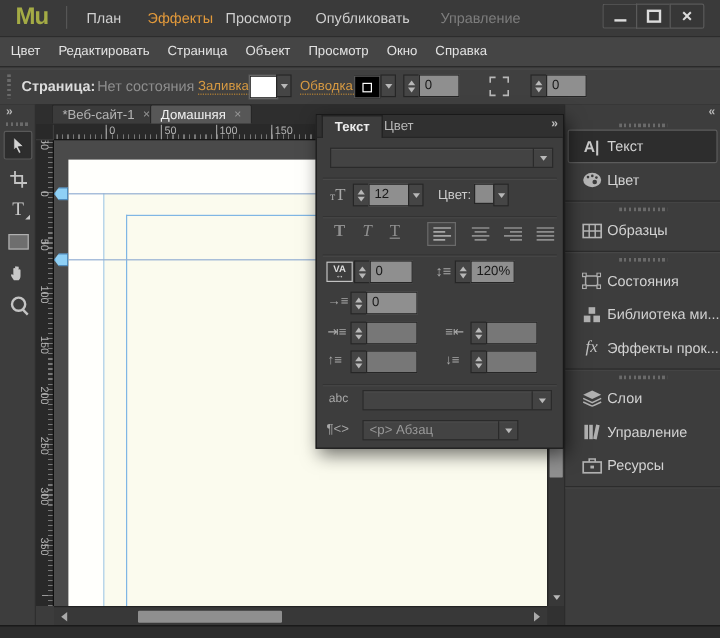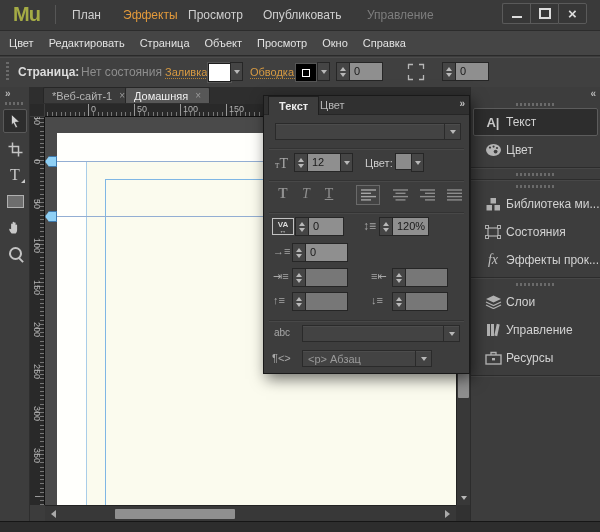--- a/index.html
+++ b/index.html
@@ -294,44 +294,55 @@
             <circle cx="8.6" cy="3.6" r="1.1" fill="#3d3d3d"></circle>
             <circle cx="12" cy="5" r="1.1" fill="#3d3d3d"></circle>
             <circle cx="10.6" cy="8.6" r="1.9" fill="#3d3d3d"></circle>
           </svg>
       </span>
       <span class="di-label">Цвет</span>
     </div>
     <div class="dock-sep">
         <div class="dock-grip"></div>
       </div>
+    <div class="dock-item">
+      <span class="di-icon">
+        <svg width="17" height="13" viewBox="0 0 17 13">
+            <rect x="1" y="1" width="15" height="11" fill="none" stroke="#b5b5b5" stroke-width="1.4"></rect>
+            <line x1="6" y1="1" x2="6" y2="12" stroke="#b5b5b5" stroke-width="1.2"></line>
+            <line x1="11" y1="1" x2="11" y2="12" stroke="#b5b5b5" stroke-width="1.2"></line>
+            <line x1="1" y1="6.5" x2="16" y2="6.5" stroke="#b5b5b5" stroke-width="1.2"></line>
+          </svg>
+      </span>
+      <span class="di-label">Образцы</span>
+    </div>
     <div class="dock-sep">
         <div class="dock-grip"></div>
       </div>
-    <div class="dock-item">
-      <span class="di-icon">
-        <svg width="16" height="15" viewBox="0 0 16 15">
-            <rect x="5.5" y="1" width="5.5" height="5.5" fill="#b0b0b0"></rect>
-            <rect x="1.5" y="8" width="5.5" height="5.5" fill="#b0b0b0"></rect>
-            <rect x="9.5" y="8" width="5.5" height="5.5" fill="#b0b0b0"></rect>
-          </svg>
-      </span>
-      <span class="di-label">Библиотека ми...</span>
-    </div>
     <div class="dock-item">
       <span class="di-icon">
         <svg width="16" height="14" viewBox="0 0 16 14">
             <rect x="3" y="3" width="10" height="8" fill="none" stroke="#b0b0b0" stroke-width="1.2"></rect>
             <rect x="0.5" y="0.5" width="3" height="3" fill="#3d3d3d" stroke="#b0b0b0"></rect>
             <rect x="12.5" y="0.5" width="3" height="3" fill="#3d3d3d" stroke="#b0b0b0"></rect>
             <rect x="0.5" y="10.5" width="3" height="3" fill="#3d3d3d" stroke="#b0b0b0"></rect>
             <rect x="12.5" y="10.5" width="3" height="3" fill="#3d3d3d" stroke="#b0b0b0"></rect>
           </svg>
       </span>
       <span class="di-label">Состояния</span>
+    </div>
+    <div class="dock-item">
+      <span class="di-icon">
+        <svg width="16" height="15" viewBox="0 0 16 15">
+            <rect x="5.5" y="1" width="5.5" height="5.5" fill="#b0b0b0"></rect>
+            <rect x="1.5" y="8" width="5.5" height="5.5" fill="#b0b0b0"></rect>
+            <rect x="9.5" y="8" width="5.5" height="5.5" fill="#b0b0b0"></rect>
+          </svg>
+      </span>
+      <span class="di-label">Библиотека ми...</span>
     </div>
     <div class="dock-item">
       <span class="di-icon di-fx">fx</span>
       <span class="di-label">Эффекты прок...</span>
     </div>
     <div class="dock-sep">
         <div class="dock-grip"></div>
       </div>
     <div class="dock-item">
       <span class="di-icon">

